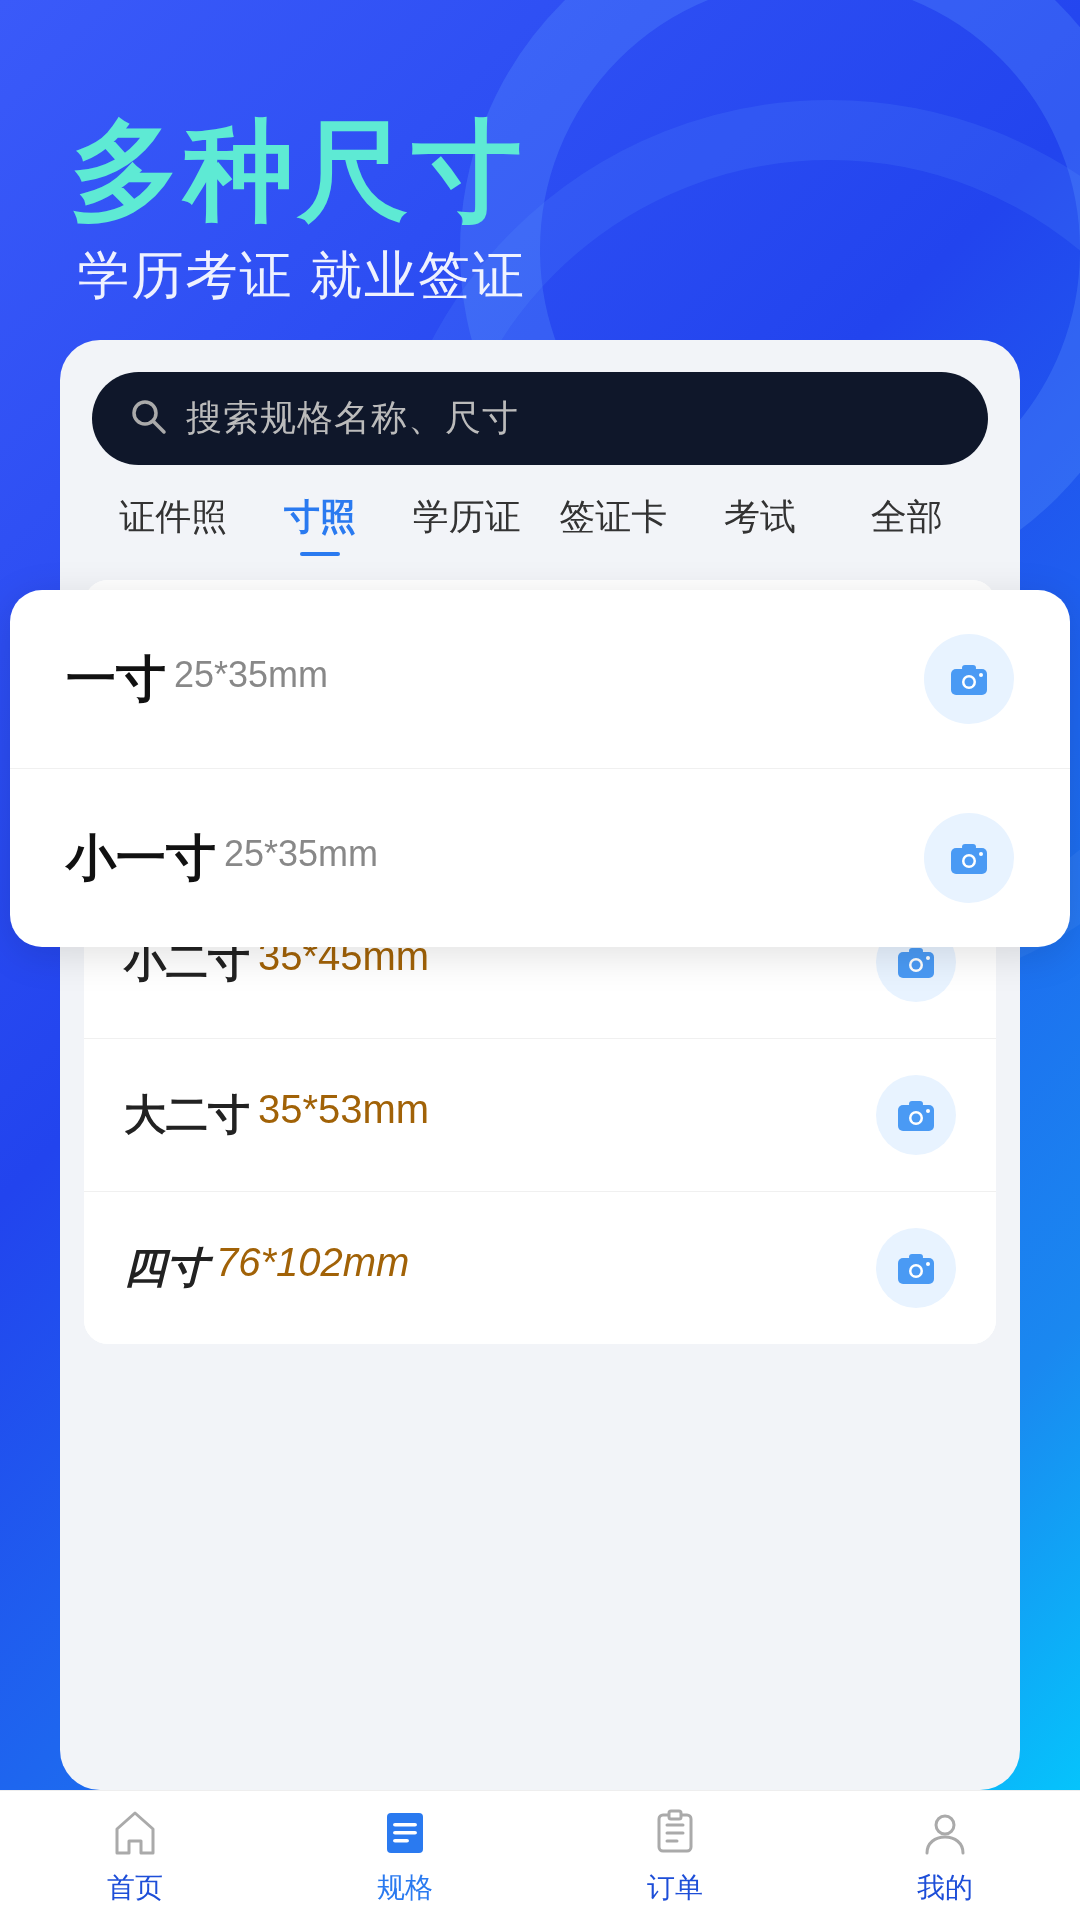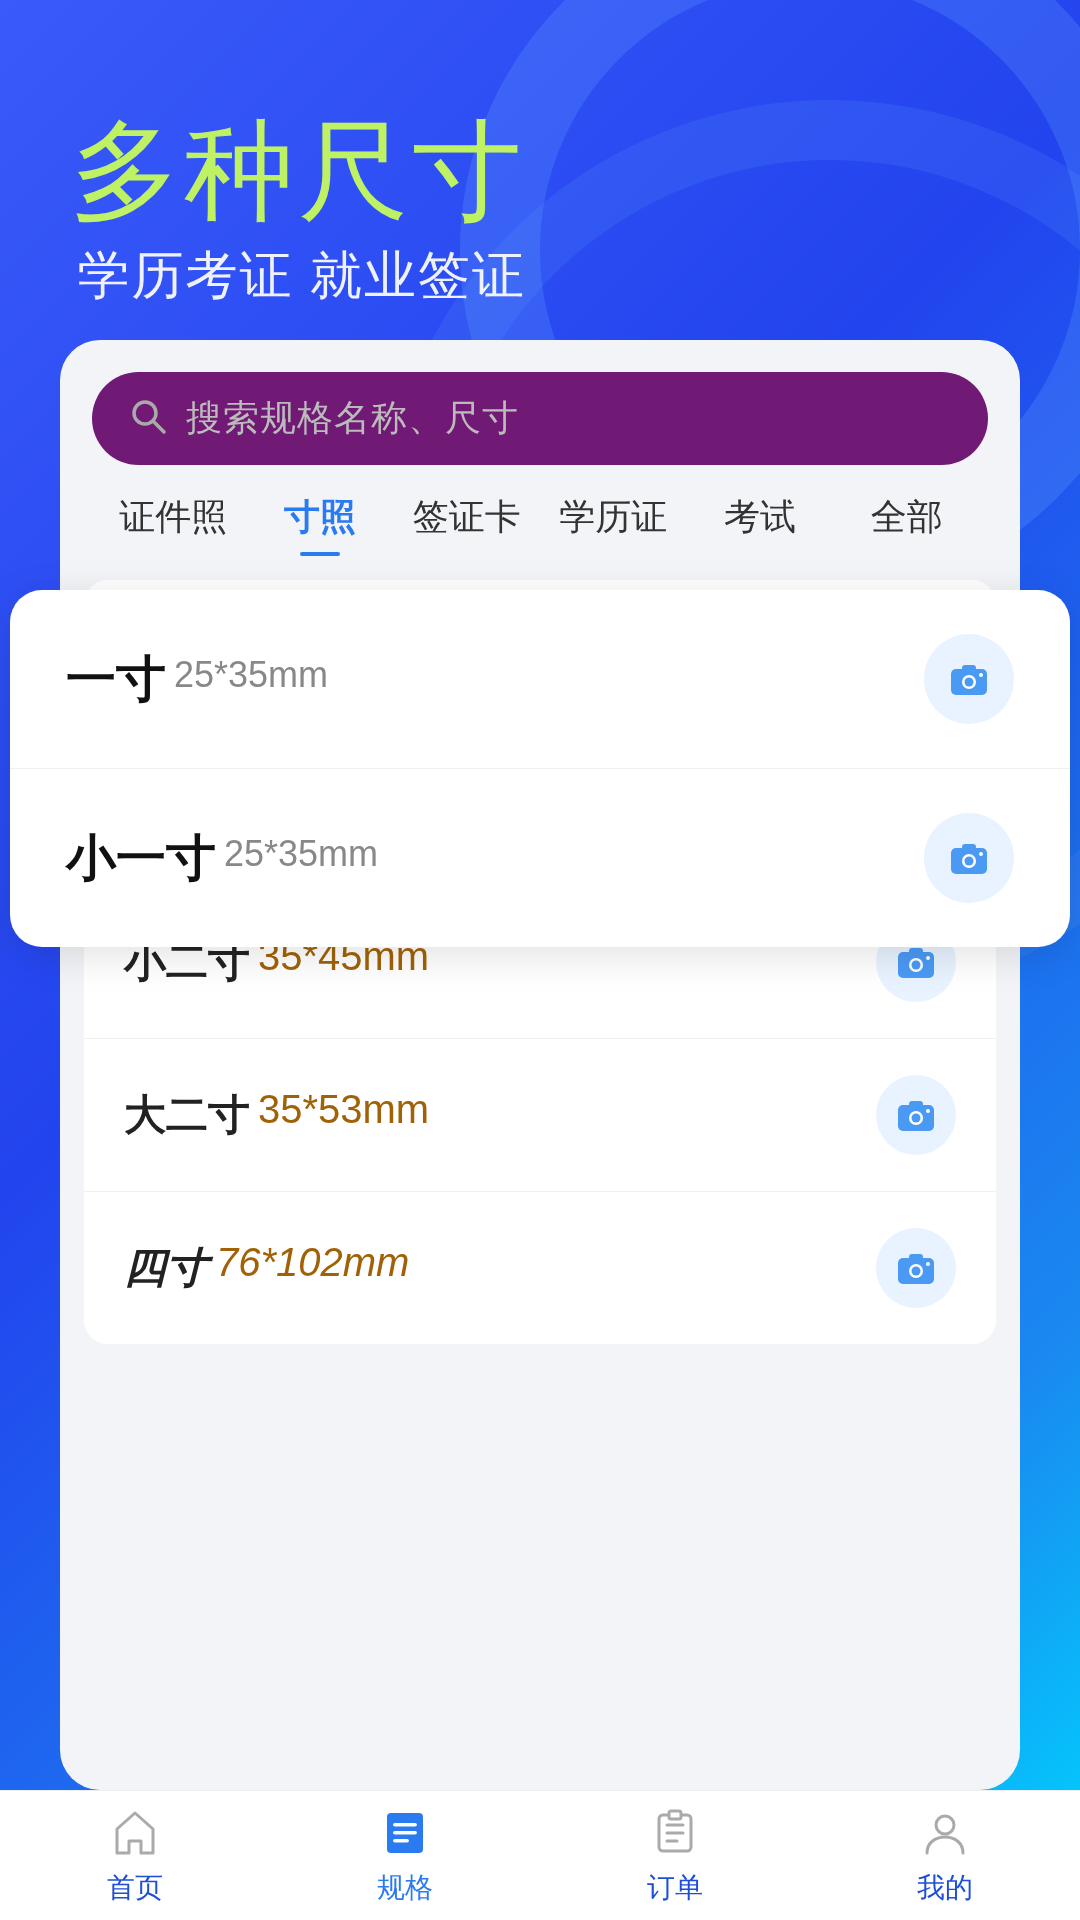--- a/index.html
+++ b/index.html
@@ -45,22 +45,22 @@
     
     .header {
       position: absolute;
       top: 110px;
       left: 70px;
       z-index: 2;
     }
 
     .header-title {
       font-size: 110px;
-      font-weight: 400;
-      color: #bef264;
+      font-weight: 700;
+      color: #5eead4;
       line-height: 1.1;
       letter-spacing: 4px;
     }
 
     .header-subtitle {
       font-size: 52px;
       font-weight: 400;
       color: rgba(255,255,255,0.92);
       margin-top: 10px;
       letter-spacing: 2px;
@@ -81,21 +81,21 @@
     }
 
     
     .search-bar-wrap {
       padding: 32px 32px 0 32px;
     }
 
     .search-bar {
       display: flex;
       align-items: center;
-      background: #701a75;
+      background: #0f172a;
       border-radius: 50px;
       padding: 22px 36px;
       gap: 18px;
     }
 
     .search-icon-wrap {
       color: #aaa;
       font-size: 40px;
       line-height: 1;
     }
@@ -293,22 +293,22 @@
           <line x1="25" y1="25" x2="36" y2="36" stroke="#aaa" stroke-width="3.5" stroke-linecap="round"></line>
         </svg>
       </span>
       <span class="search-placeholder-text">搜索规格名称、尺寸</span>
     </div>
   </div>
 
   <div class="tabs">
     <div class="tab-item">证件照</div>
     <div class="tab-item active">寸照</div>
+    <div class="tab-item">学历证</div>
     <div class="tab-item">签证卡</div>
-    <div class="tab-item">学历证</div>
     <div class="tab-item">考试</div>
     <div class="tab-item">全部</div>
   </div>
 
   <div class="list-container">
 
     <div class="list-item">
       <div class="item-text">
         <span class="item-name">一寸</span>
         <span class="item-size">25*35mm</span>

